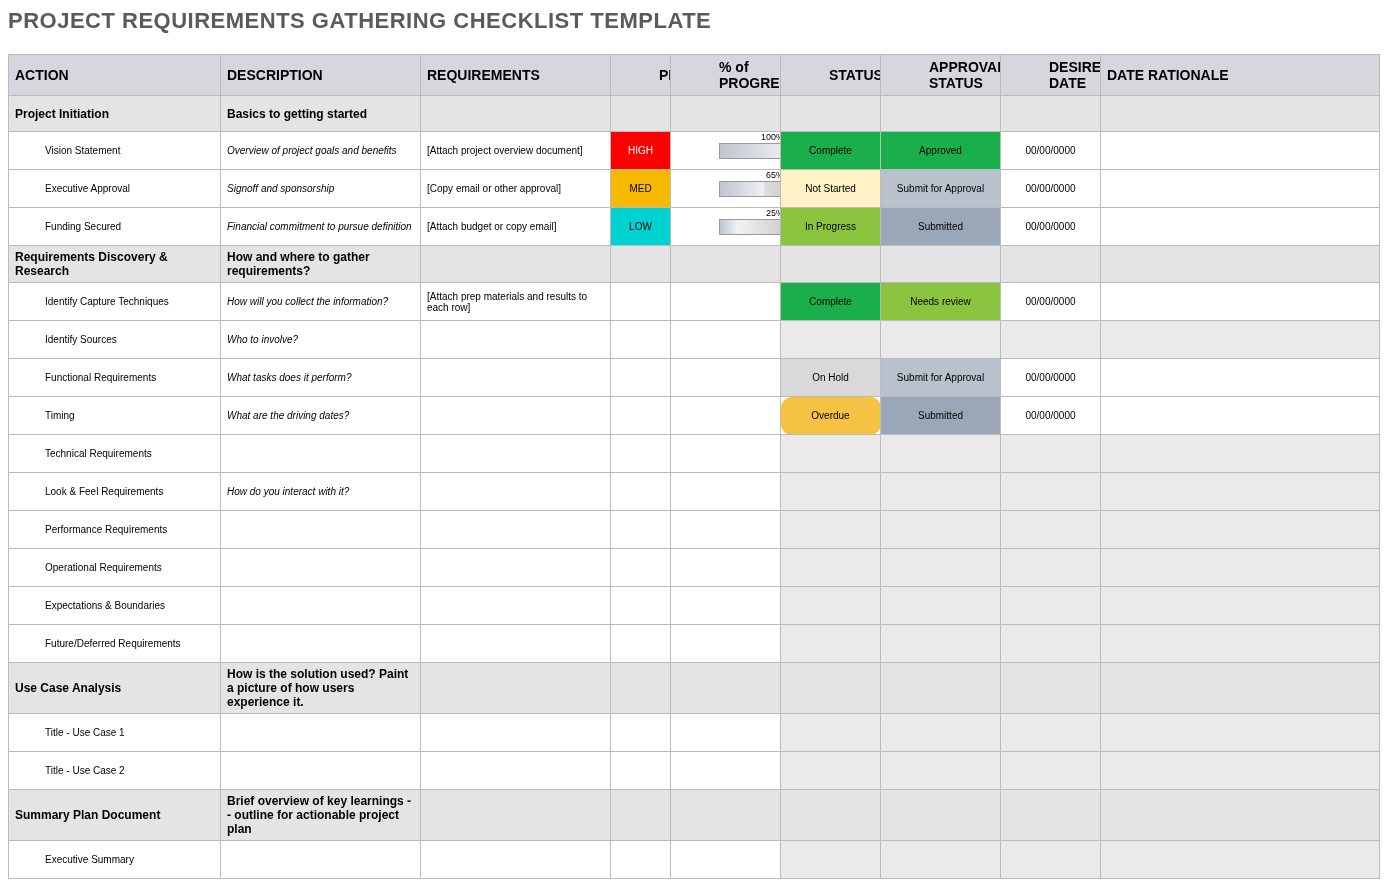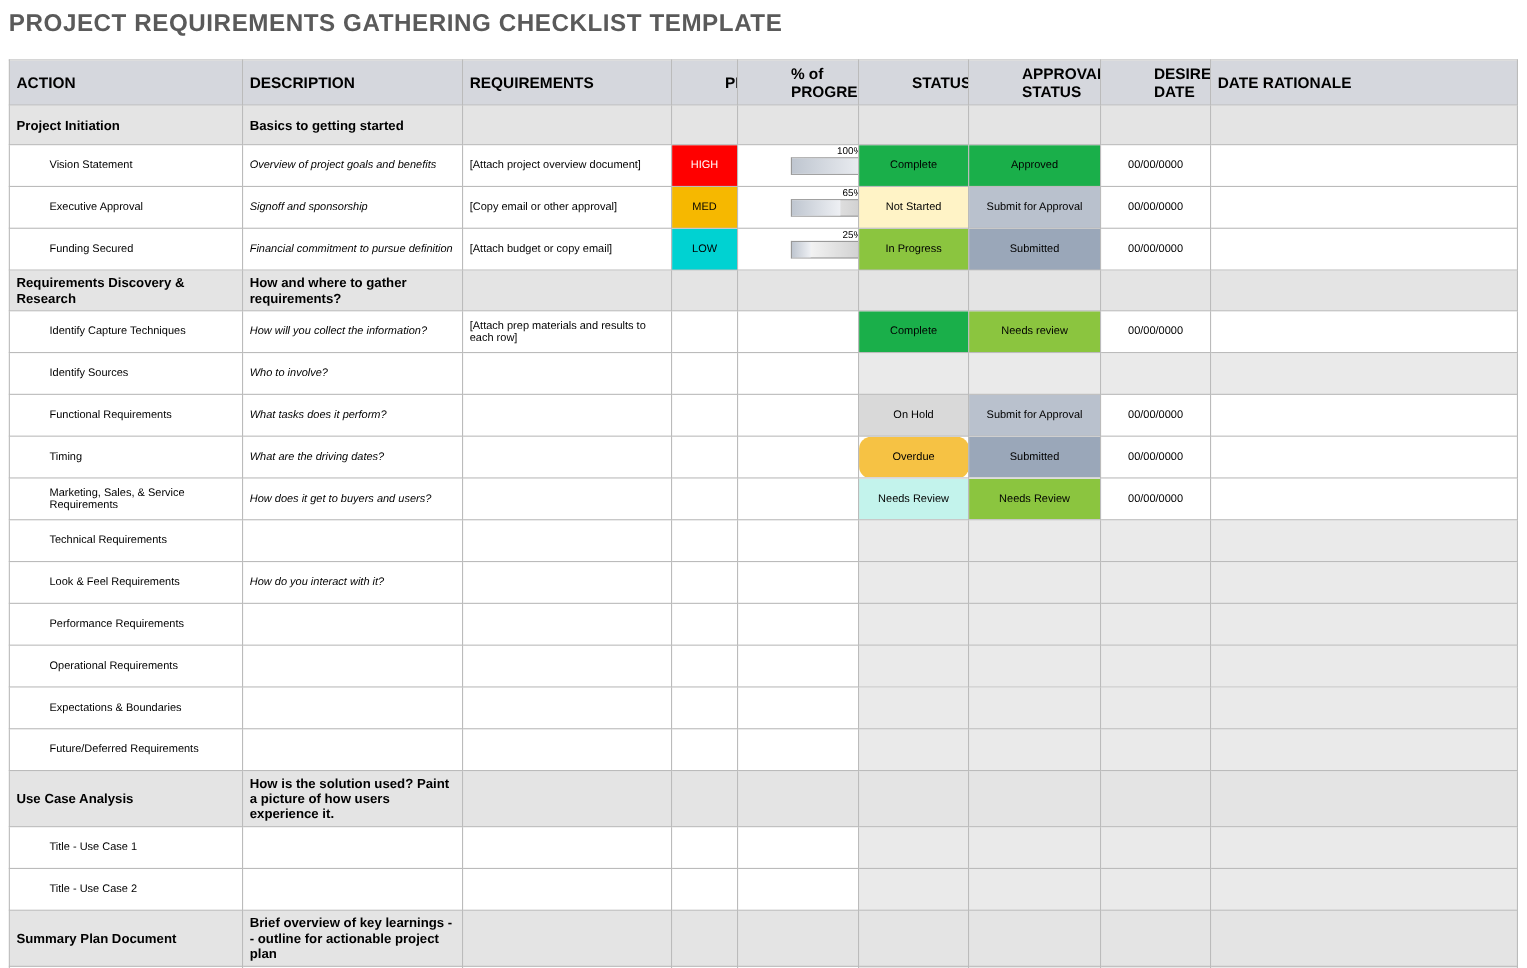--- a/index.html
+++ b/index.html
@@ -243,31 +243,20 @@
         <td><span class="desc-italic">What are the driving dates?</span></td>
         <td class="req-txt"></td>
         <td class="prio-cell "></td>
         <td class="center"></td>
         <td class="stat-cell stat-Overdue">Overdue</td>
         <td class="appr-cell appr-Submitted">Submitted</td>
         <td class="date-cell">00/00/0000</td>
         <td></td>
       </tr>
       <tr class="data">
-        <td>Marketing, Sales, &amp; Service Requirements</td>
-        <td><span class="desc-italic">How does it get to buyers and users?</span></td>
-        <td class="req-txt"></td>
-        <td class="prio-cell "></td>
-        <td class="center"></td>
-        <td class="stat-cell stat-NeedsReview">Needs Review</td>
-        <td class="appr-cell appr-NeedsReview">Needs Review</td>
-        <td class="date-cell">00/00/0000</td>
-        <td></td>
-      </tr>
-      <tr class="data">
         <td>Technical Requirements</td>
         <td></td>
         <td class="req-txt"></td>
         <td class="prio-cell "></td>
         <td class="center"></td>
         <td class="stat-cell stat-empty"></td>
         <td class="appr-cell stat-empty"></td>
         <td class="date-cell stat-empty"></td>
         <td class="stat-empty"></td>
       </tr>

